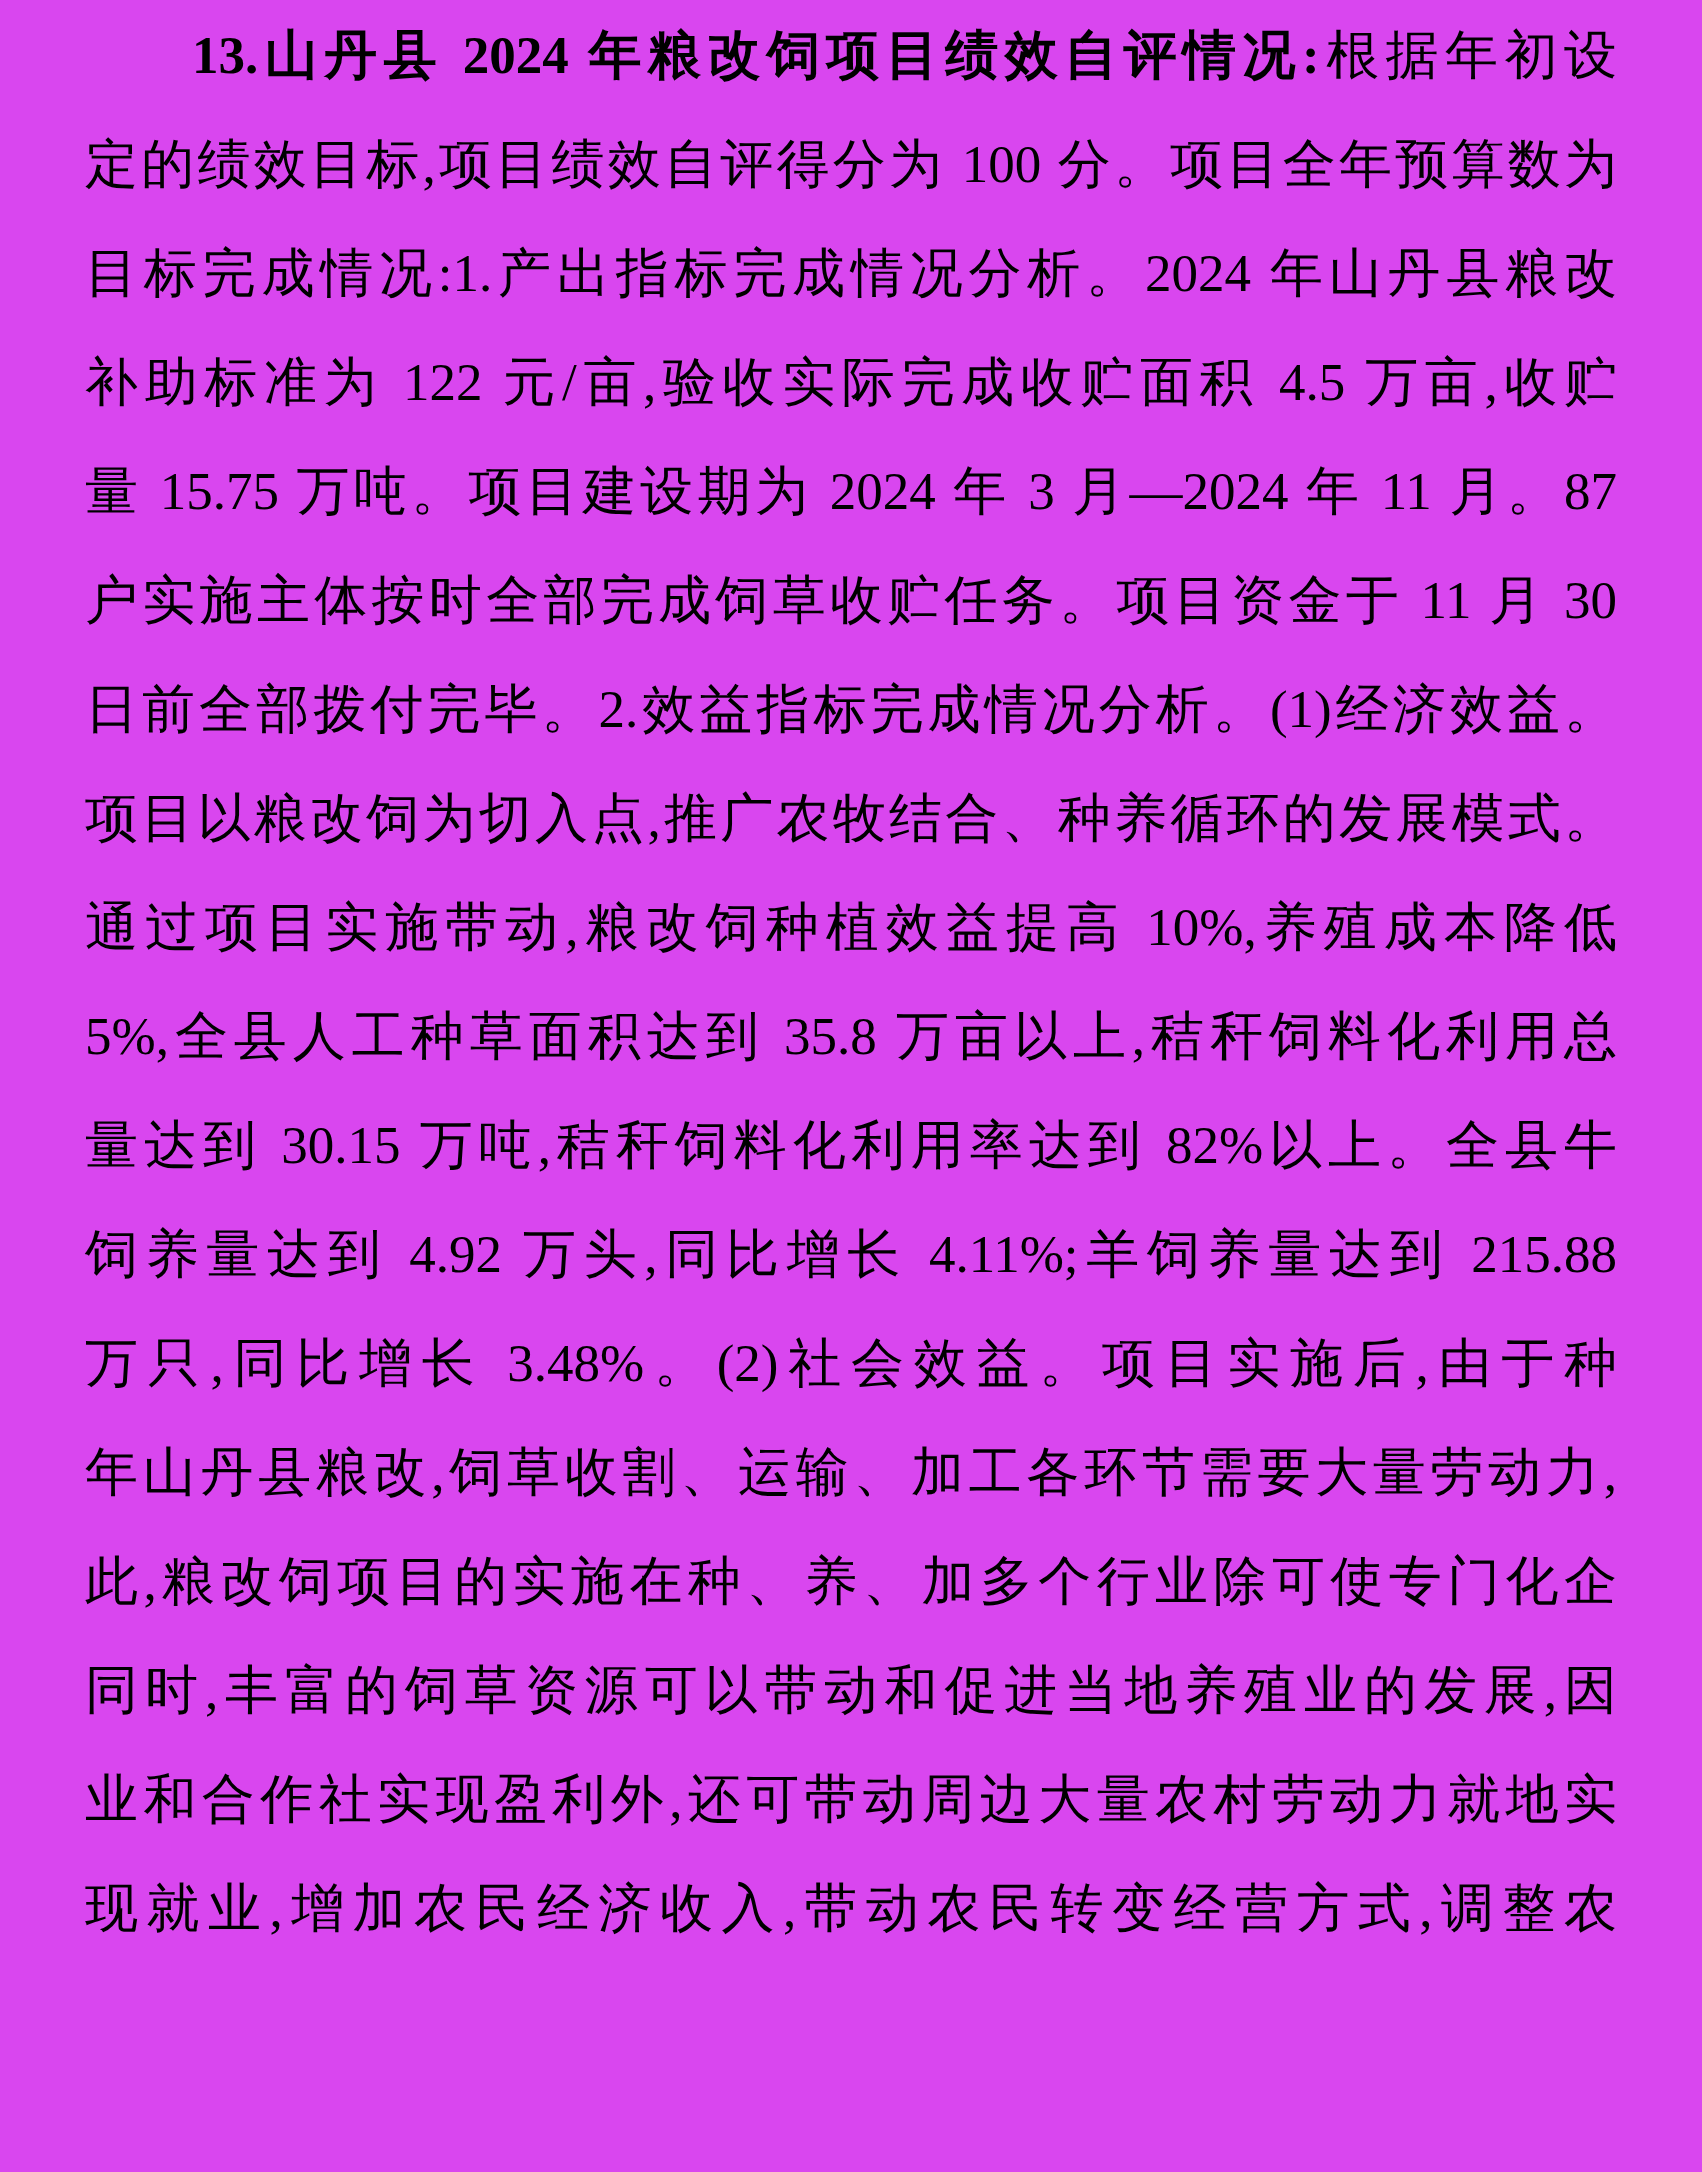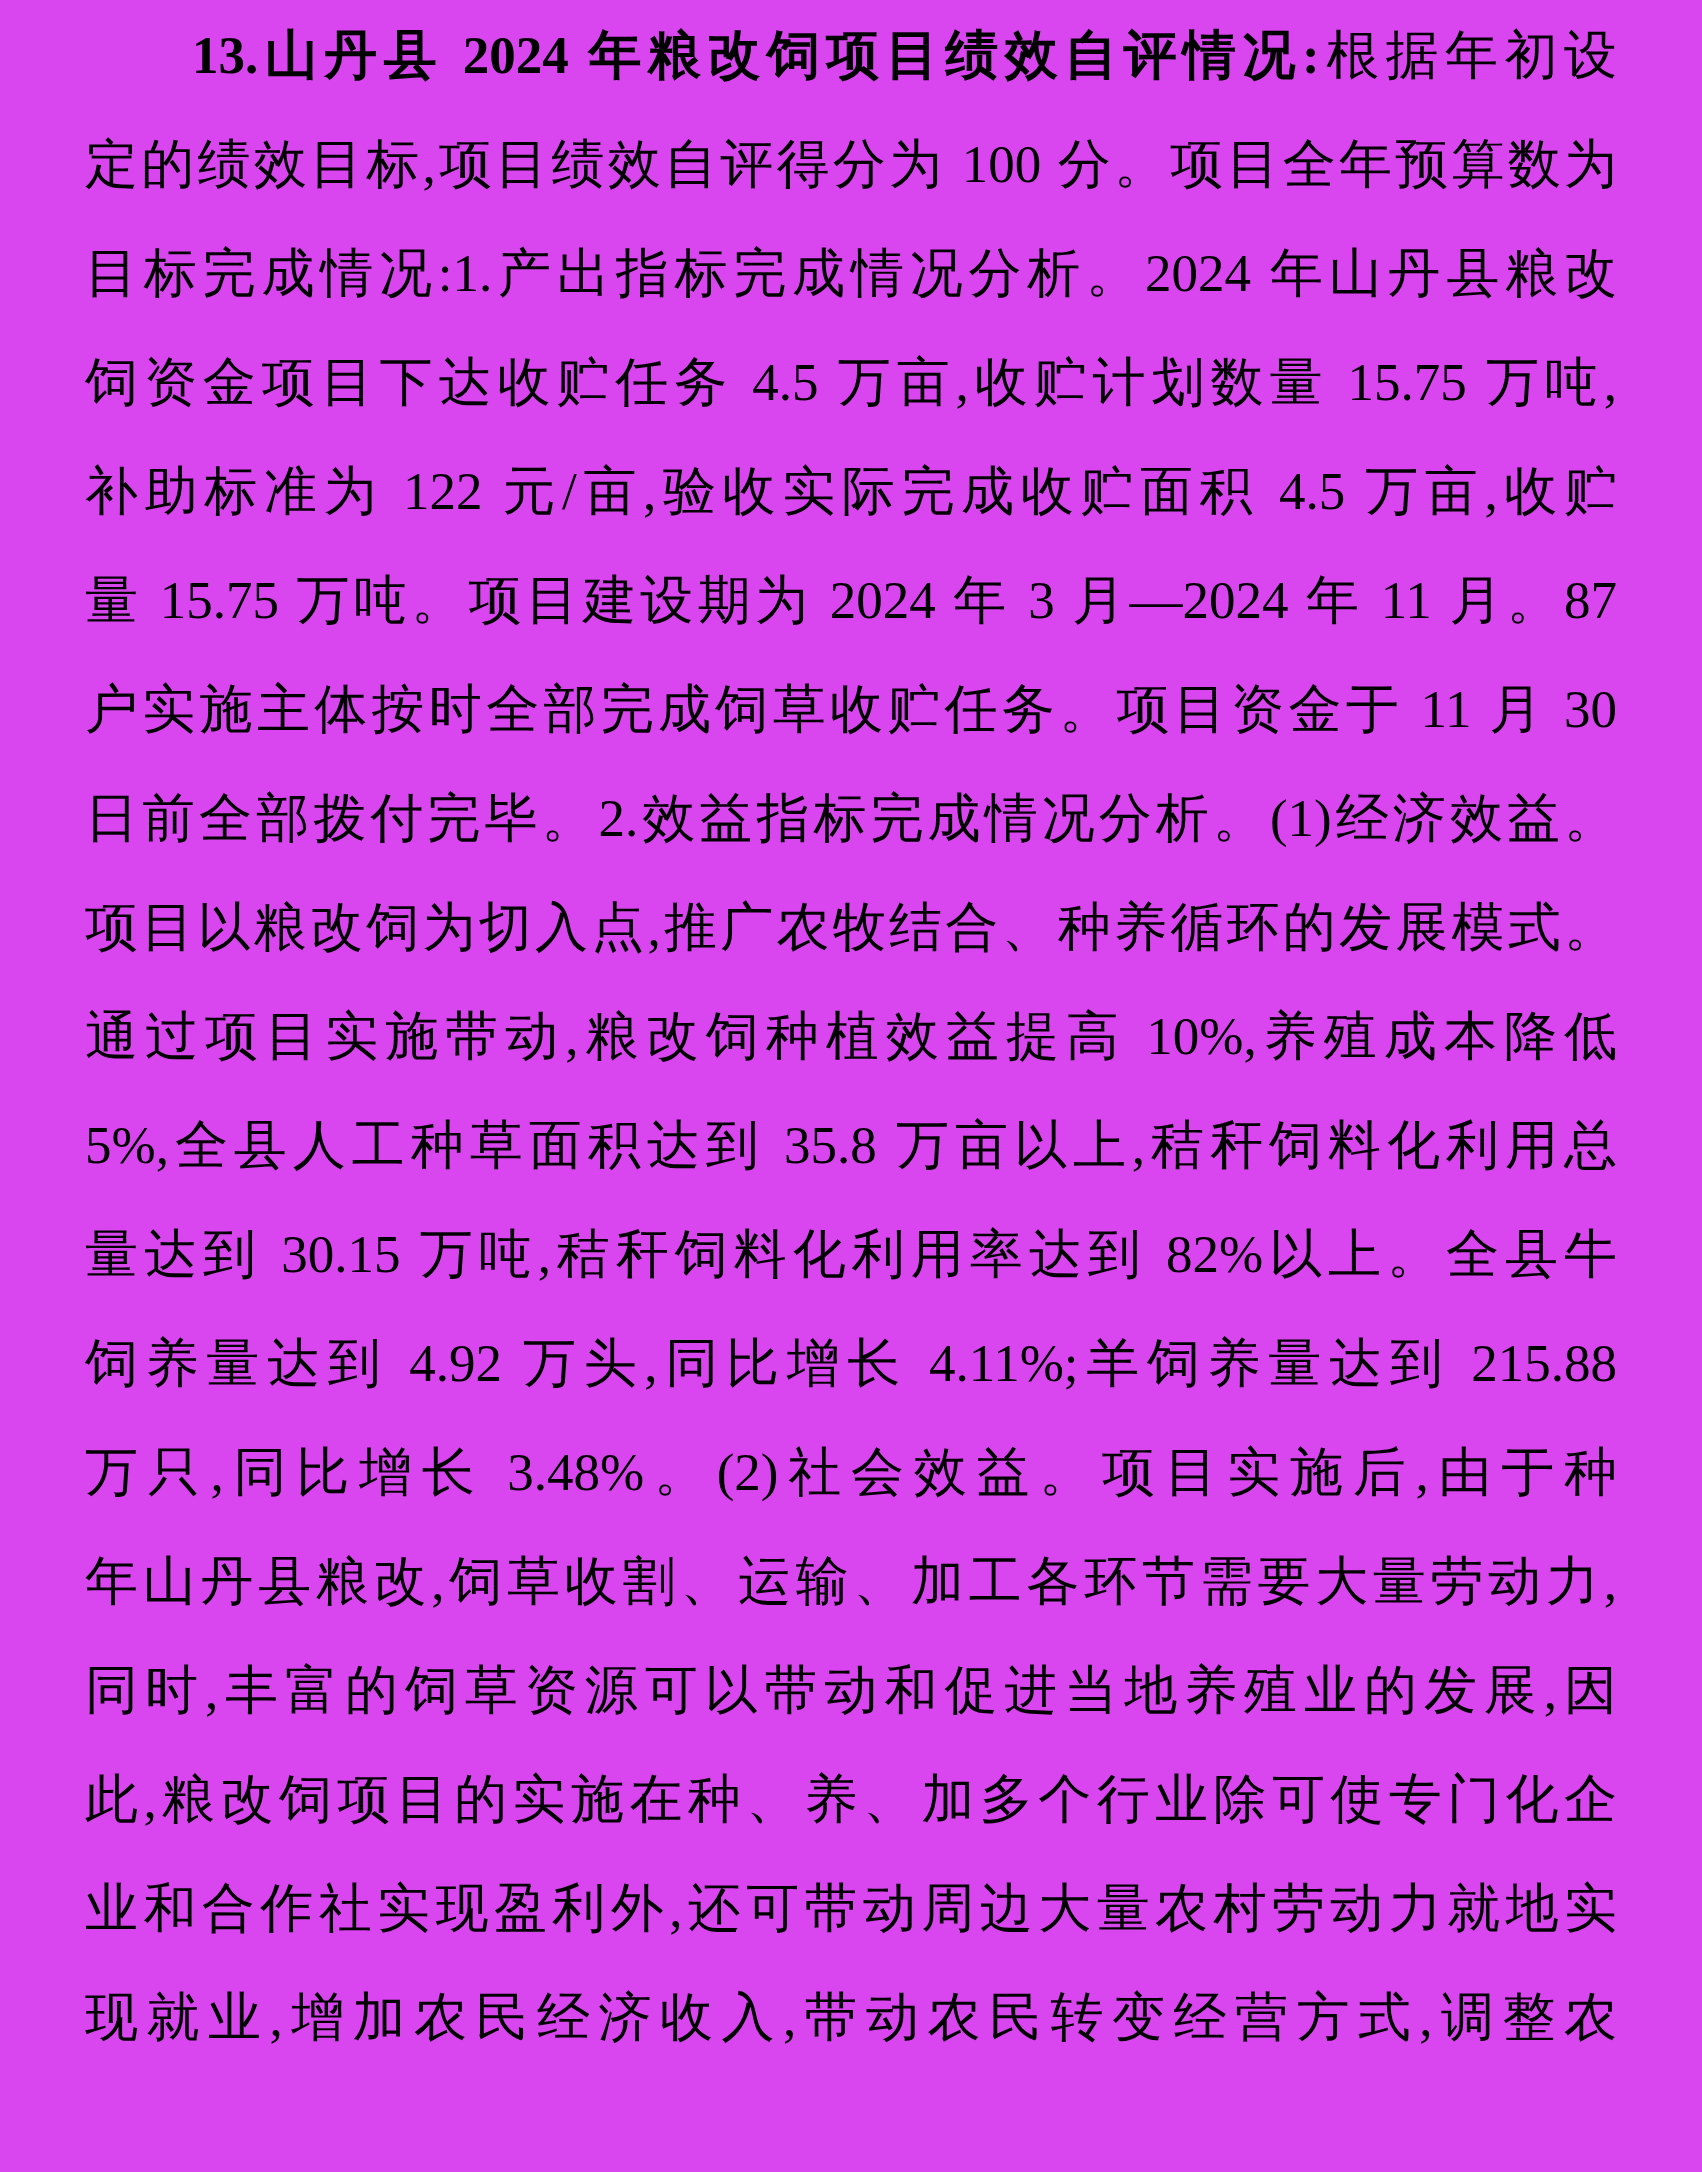--- a/index.html
+++ b/index.html
@@ -38,31 +38,30 @@
 </head>
 <body>
 
 <div class="page">
   <div class="line heading-line">
     <span class="heading-bold">13.山丹县 2024 年粮改饲项目绩效自评情况:</span><span>根据年初设</span>
   </div>
   <div>
       <div class="line">定的绩效目标,项目绩效自评得分为 100 分。项目全年预算数为</div>
       <div class="line">目标完成情况:1.产出指标完成情况分析。2024 年山丹县粮改</div>
-      <div class="line">饲资金项目下达收贮任务 4.5 万亩,收贮计划数量 15.75 万吨,</div>
       <div class="line">补助标准为 122 元/亩,验收实际完成收贮面积 4.5 万亩,收贮</div>
       <div class="line">量 15.75 万吨。项目建设期为 2024 年 3 月—2024 年 11 月。87</div>
       <div class="line">户实施主体按时全部完成饲草收贮任务。项目资金于 11 月 30</div>
       <div class="line">日前全部拨付完毕。2.效益指标完成情况分析。(1)经济效益。</div>
       <div class="line">项目以粮改饲为切入点,推广农牧结合、种养循环的发展模式。</div>
       <div class="line">通过项目实施带动,粮改饲种植效益提高 10%,养殖成本降低</div>
       <div class="line">5%,全县人工种草面积达到 35.8 万亩以上,秸秆饲料化利用总</div>
       <div class="line">量达到 30.15 万吨,秸秆饲料化利用率达到 82%以上。全县牛</div>
       <div class="line">饲养量达到 4.92 万头,同比增长 4.11%;羊饲养量达到 215.88</div>
       <div class="line">万只,同比增长 3.48%。(2)社会效益。项目实施后,由于种</div>
       <div class="line">年山丹县粮改,饲草收割、运输、加工各环节需要大量劳动力,</div>
+      <div class="line">此,粮改饲项目的实施在种、养、加多个行业除可使专门化企</div>
       <div class="line">同时,丰富的饲草资源可以带动和促进当地养殖业的发展,因</div>
-      <div class="line">此,粮改饲项目的实施在种、养、加多个行业除可使专门化企</div>
       <div class="line">业和合作社实现盈利外,还可带动周边大量农村劳动力就地实</div>
       <div class="line">现就业,增加农民经济收入,带动农民转变经营方式,调整农</div>
     </div>
 </div>
 
 
 </body></html>

